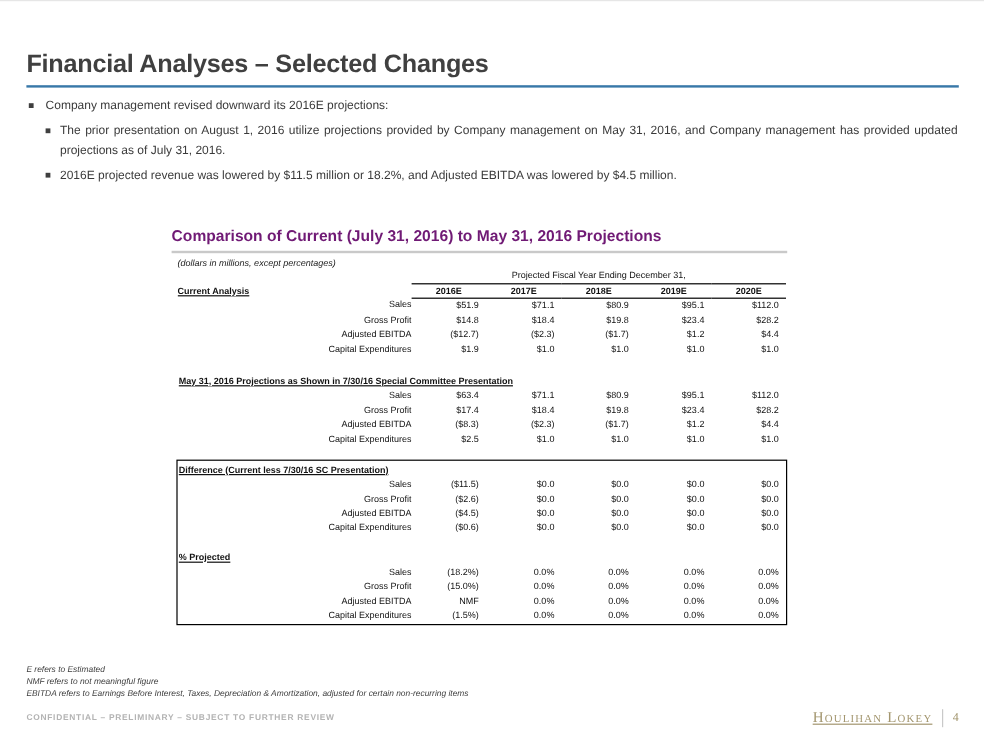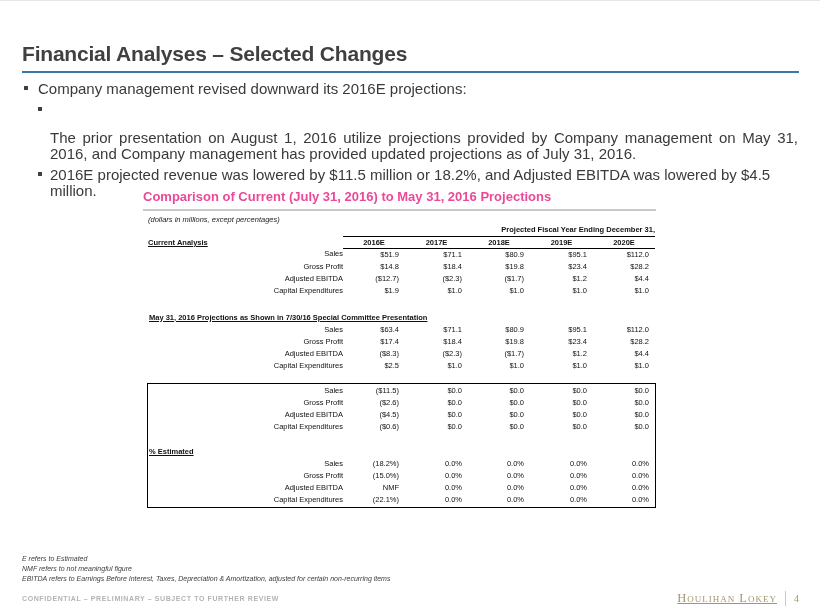--- a/index.html
+++ b/index.html
@@ -13,33 +13,33 @@
   .page-title{margin:0;font-size:21px;font-weight:bold;color:#404040;letter-spacing:-0.2px;}
   .title-rule{height:2px;background:#3878a8;margin-top:5px;}
 
   
   .bullets{position:absolute;left:24px;right:22px;top:80px;color:#3a3a3a;}
   .b{display:flex;margin-bottom:5px;}
   .sq{width:4px;height:4px;background:#3f3f3f;flex:none;margin-top:5px;}
   .b.l1 .sq{margin-right:10px;}
   .b.l2{margin-left:14px;}
   .b.l2 .sq{margin-right:8px;}
-  .b p{margin:0;font-size:15px;line-height:16px;}
-  .b p.just{text-align:justify;margin-top:28px;}
+  .b p{margin:0;font-size:10px;line-height:16px;}
+  .b p.just{text-align:justify;}
 
   
   .table-area{position:absolute;left:143px;top:188px;width:513px;color:#111;}
-  .tbl-title{font-size:13px;font-weight:bold;color:#ec4899;}
+  .tbl-title{font-size:13px;font-weight:bold;color:#701a75;}
   .tbl-rule{height:2px;background:#c9c9c9;margin-top:5px;}
   .units{font-style:italic;font-size:7.5px;color:#222;margin-top:4px;margin-left:5px;}
   table.fin{border-collapse:collapse;table-layout:fixed;width:507px;margin-left:5px;
     font-size:7.5px;color:#111;}
   .fin td,.fin th{padding:0;height:12px;line-height:12px;font-weight:normal;
     overflow:hidden;white-space:nowrap;}
-  .fin .grp{text-align:right;font-weight:bold;border-bottom:1px solid #000;height:11px;line-height:11px;}
+  .fin .grp{text-align:center;font-weight:normal;border-bottom:1px solid #000;height:11px;line-height:11px;}
   .fin .yr{text-align:center;font-weight:bold;border-bottom:1px solid #000;height:11px;line-height:11px;}
   .fin .cur{text-align:left;font-weight:bold;text-decoration:underline;height:11px;line-height:11px;}
   .fin .lbl{text-align:right;padding-left:1px;margin-top:24px;}
   .fin .num{text-align:right;padding-right:6px;}
   .fin .sec-h{font-weight:bold;text-decoration:underline;text-align:left;padding-left:1px;height:13px;line-height:13px;}
   .boxed{margin-left:4px;margin-top:11px;border:1px solid #000;width:509px;box-sizing:border-box;padding:1px 0;}
   .boxed table.fin{margin-left:0;width:507px;}
 
   
   .footnotes{position:absolute;left:22px;top:553px;font-size:7px;font-style:italic;
@@ -183,20 +183,23 @@
       <colgroup>
         <col style="width:195px">
           <col style="width:62px">
           <col style="width:63px">
         <col style="width:62px">
           <col style="width:63px">
           <col style="width:62px">
       </colgroup>
       <tbody id="tb-box">
           <tr>
+            <td class="sec-h" colspan="6">Difference (Current less 7/30/16 SC Presentation)</td>
+          </tr>
+          <tr>
             <td class="lbl">Sales</td>
             <td class="num">($11.5)</td>
             <td class="num">$0.0</td>
             <td class="num">$0.0</td>
             <td class="num">$0.0</td>
             <td class="num">$0.0</td>
           </tr>
           <tr>
             <td class="lbl">Gross Profit</td>
             <td class="num">($2.6)</td>
@@ -218,21 +221,21 @@
             <td class="num">($0.6)</td>
             <td class="num">$0.0</td>
             <td class="num">$0.0</td>
             <td class="num">$0.0</td>
             <td class="num">$0.0</td>
           </tr>
           <tr class="spacer">
             <td colspan="6" style="height: 12px;"></td>
           </tr>
           <tr>
-            <td class="sec-h" colspan="6">% Estimated</td>
+            <td class="sec-h" colspan="6">% Projected</td>
           </tr>
           <tr>
             <td class="lbl">Sales</td>
             <td class="num">(18.2%)</td>
             <td class="num">0.0%</td>
             <td class="num">0.0%</td>
             <td class="num">0.0%</td>
             <td class="num">0.0%</td>
           </tr>
           <tr>
@@ -246,21 +249,21 @@
           <tr>
             <td class="lbl">Adjusted EBITDA</td>
             <td class="num">NMF</td>
             <td class="num">0.0%</td>
             <td class="num">0.0%</td>
             <td class="num">0.0%</td>
             <td class="num">0.0%</td>
           </tr>
           <tr>
             <td class="lbl">Capital Expenditures</td>
-            <td class="num">(22.1%)</td>
+            <td class="num">(1.5%)</td>
             <td class="num">0.0%</td>
             <td class="num">0.0%</td>
             <td class="num">0.0%</td>
             <td class="num">0.0%</td>
           </tr>
         </tbody>
     </table>
   </div>
 </div>
 

